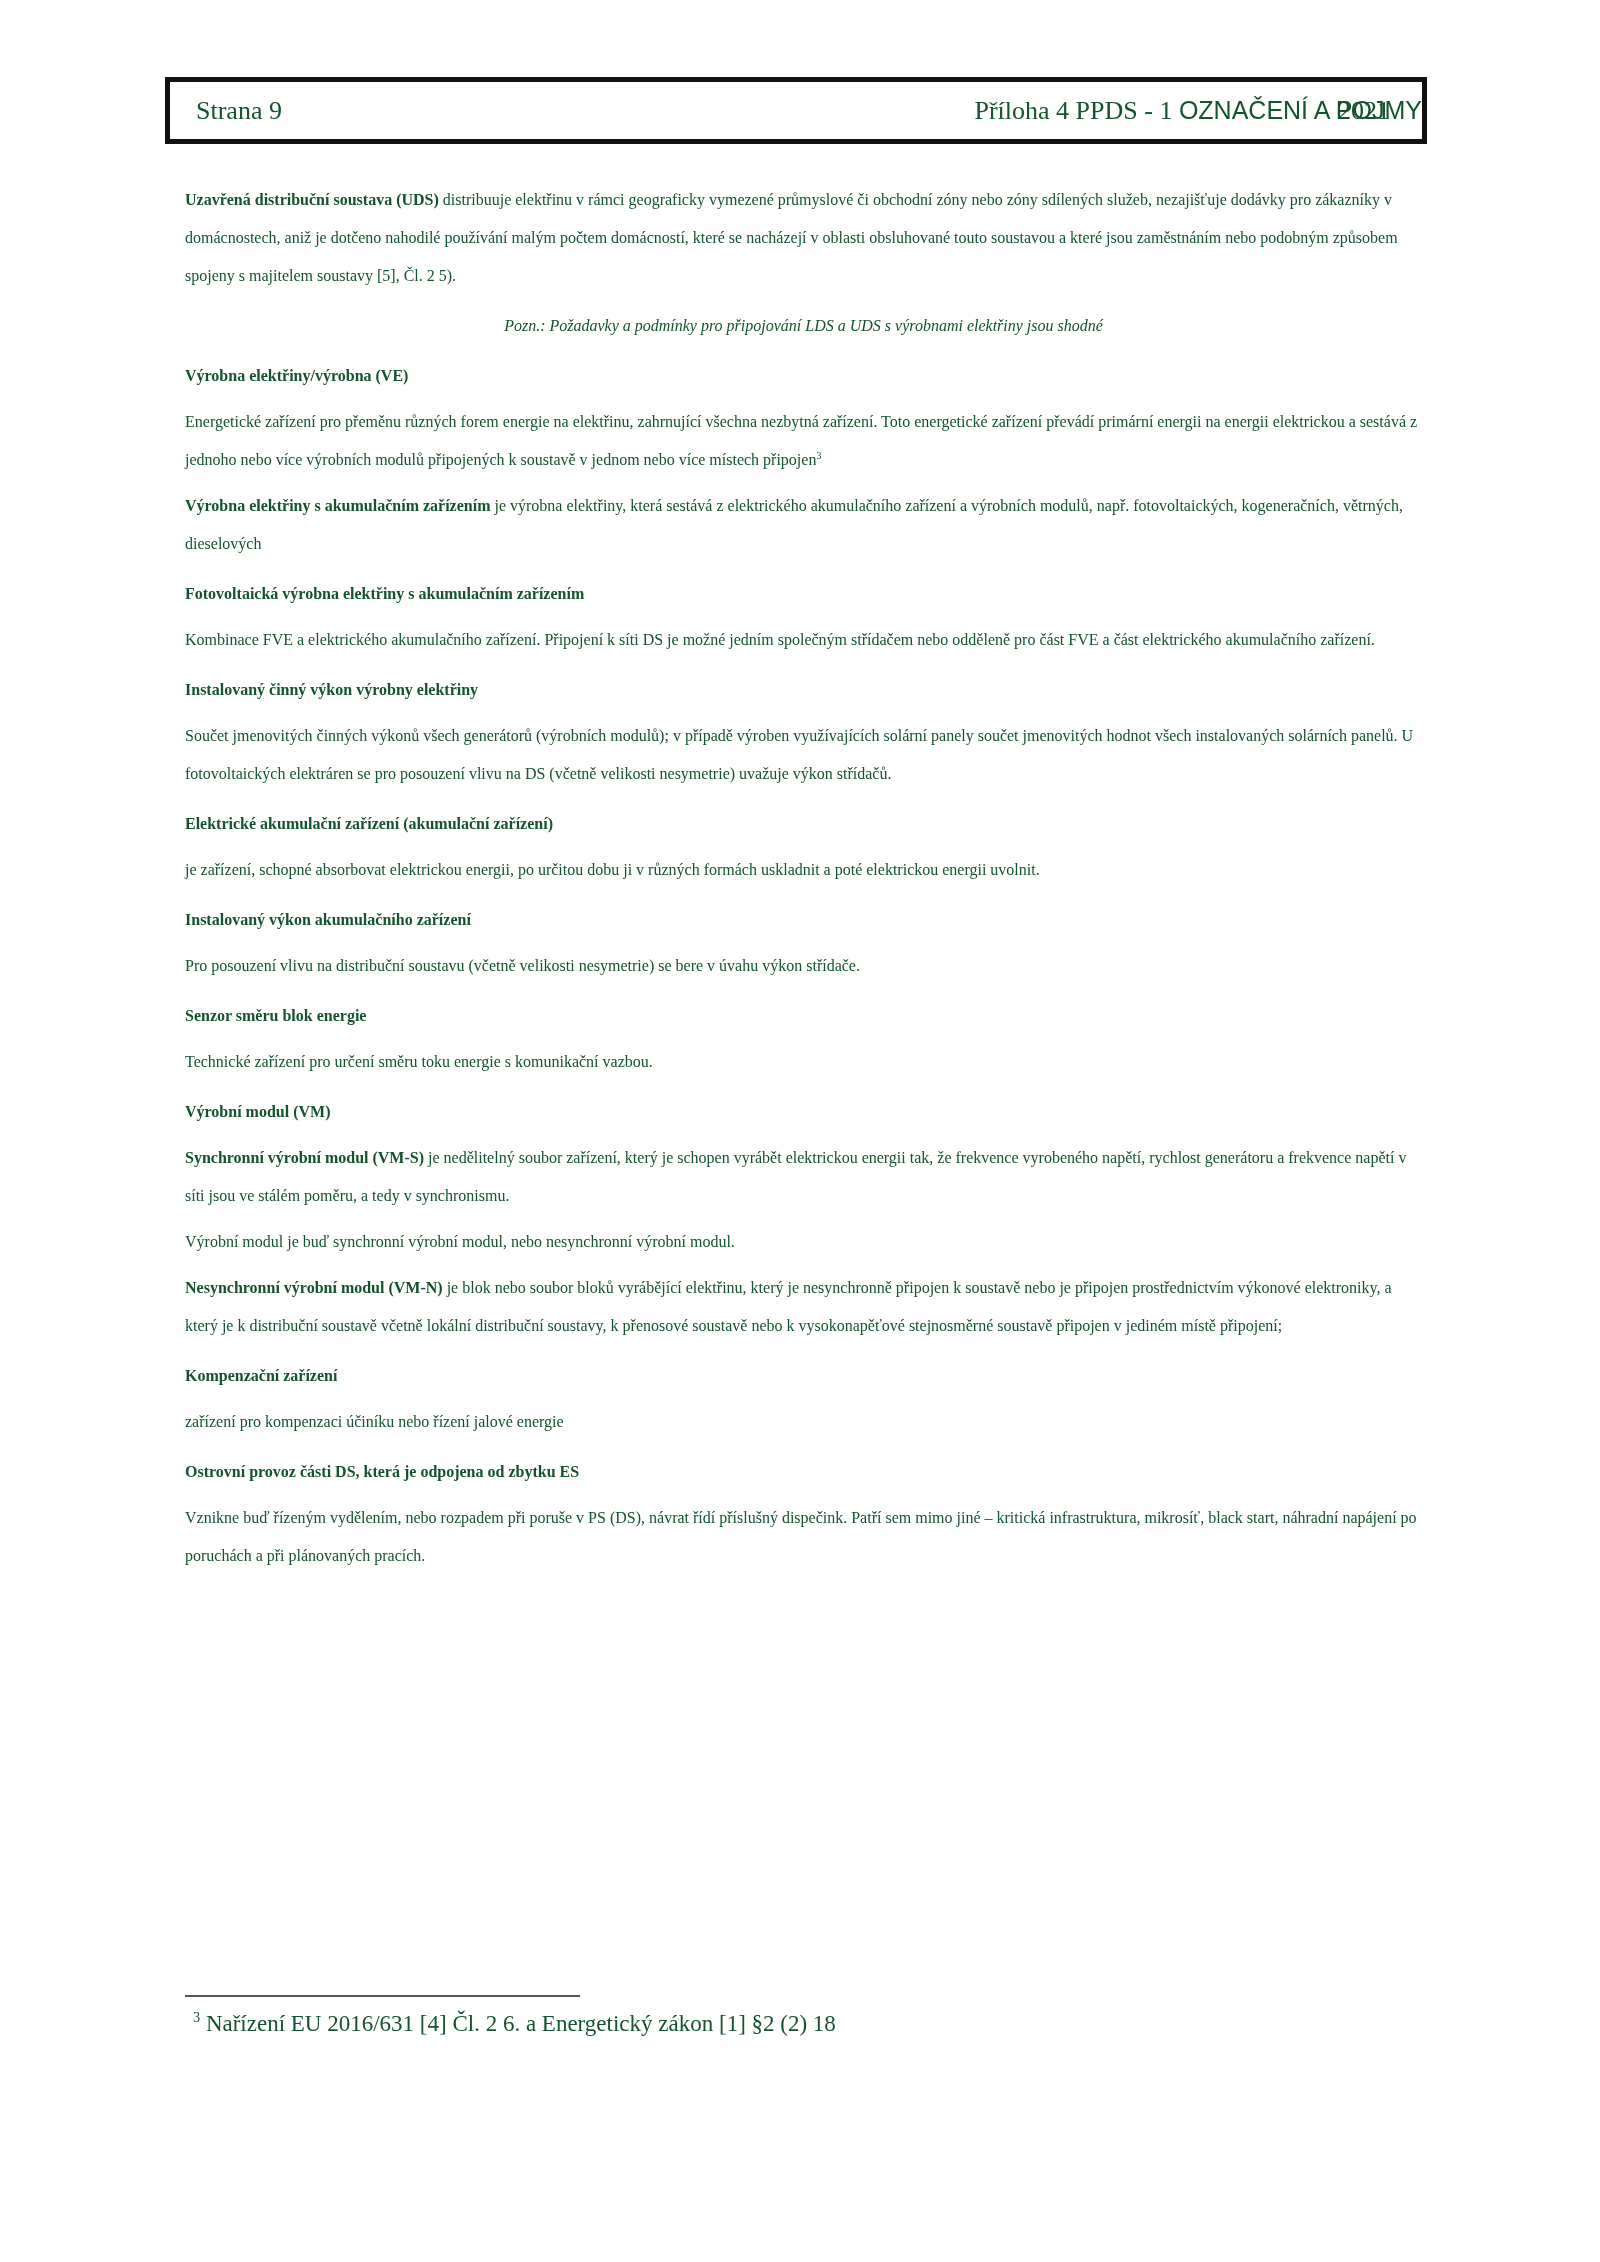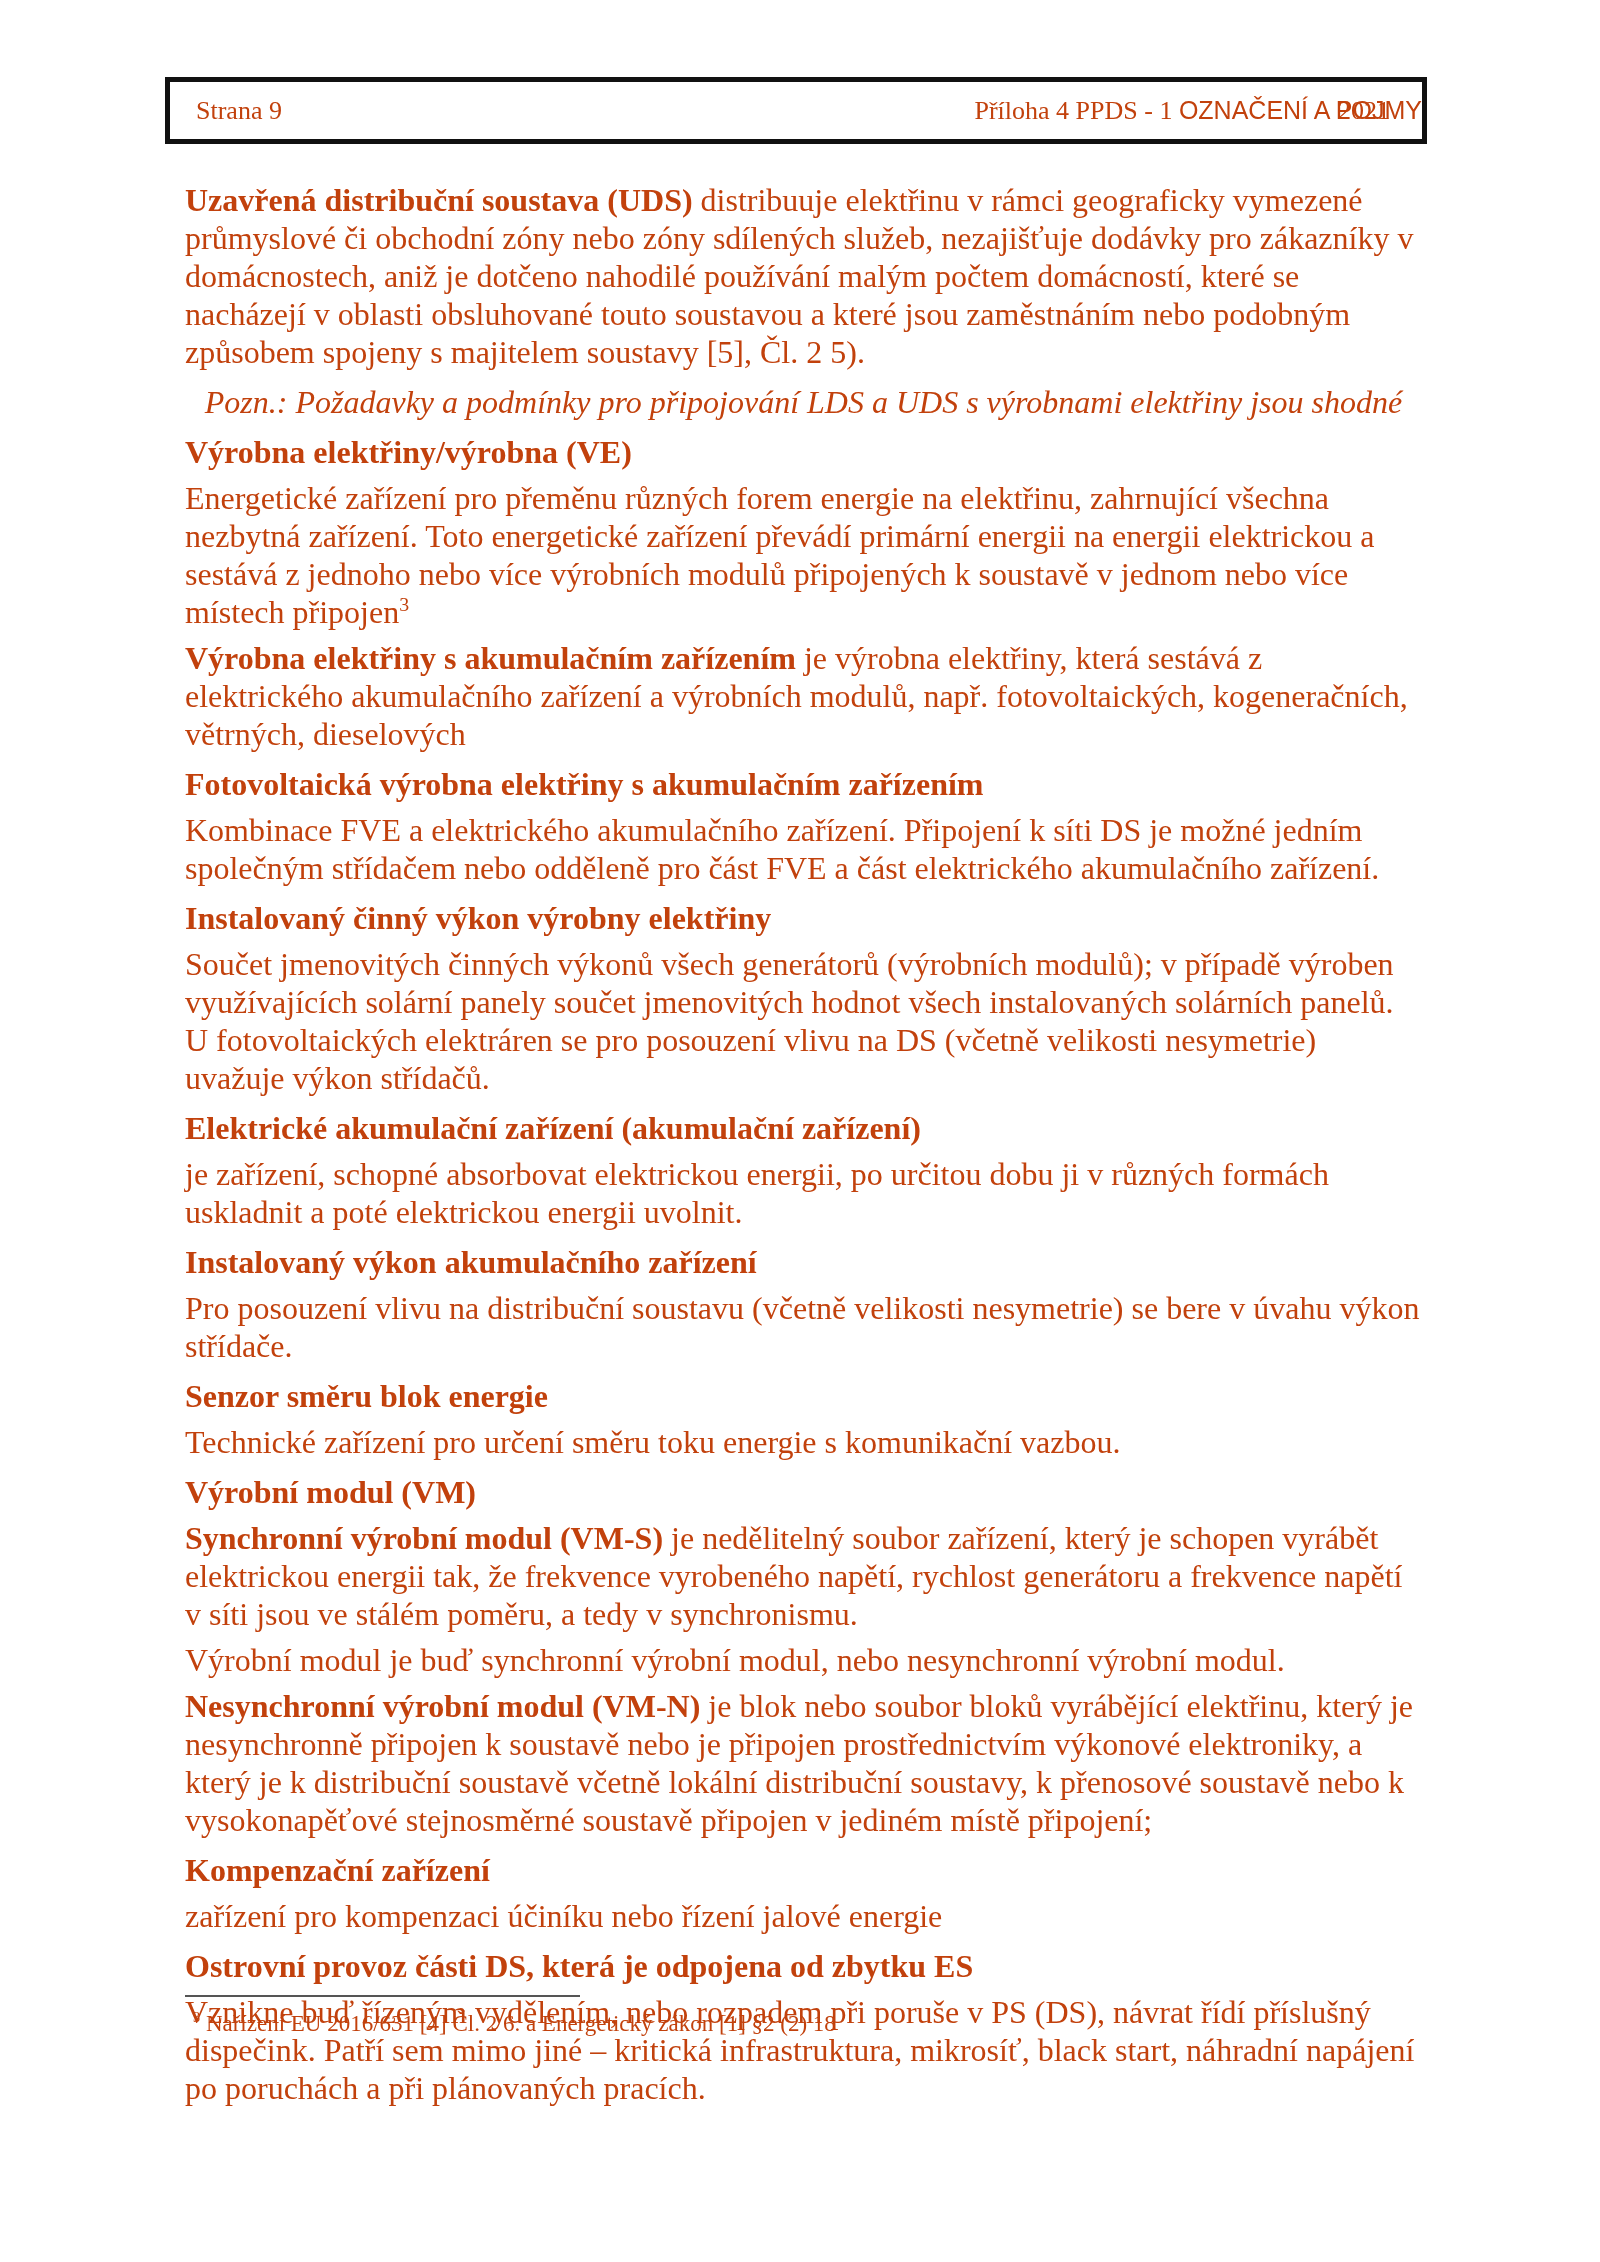--- a/index.html
+++ b/index.html
@@ -2,21 +2,21 @@
 <html lang="cs"><head>
 <meta charset="utf-8">
 <style>
   html,body { margin:0; padding:0; background:#888; }
   .page {
     position:relative;
     width:1600px; height:2262px;
     background:#ffffff;
     margin:0 auto;
     font-family:"Liberation Serif","DejaVu Serif",serif;
-    color:#c2410c;
+    color:#14532d;
     overflow:hidden;
   }
   
   .header-box {
     position:absolute; left:165px; top:77px;
     width:1262px; height:67px;
     border:5px solid #111111;
     box-sizing:border-box;
     display:flex; align-items:center;
     font-size:26px;
@@ -30,21 +30,21 @@
   .header-center .caps {
     font-family:"Liberation Sans","DejaVu Sans",sans-serif;
     font-size:25px;
   }
   .header-right { margin-left:auto; padding-right:32px; }
 
   
   .content {
     position:absolute; left:185px; top:173px;
     width:1237px;
-    font-size:32px;
+    font-size:16px;
     line-height:38px;
     text-align:left;
   }
   .content p { margin:0; }
   .content p.paragraph { margin-top:8px; }
   .content p.note { margin-top:12px; font-style:italic;text-align:center; }
   .content p.heading { margin-top:12px; font-weight:bold; }
   .content p.paragraph b { font-weight:bold; }
   sup { font-size:0.62em; line-height:0; vertical-align:super; }
 

